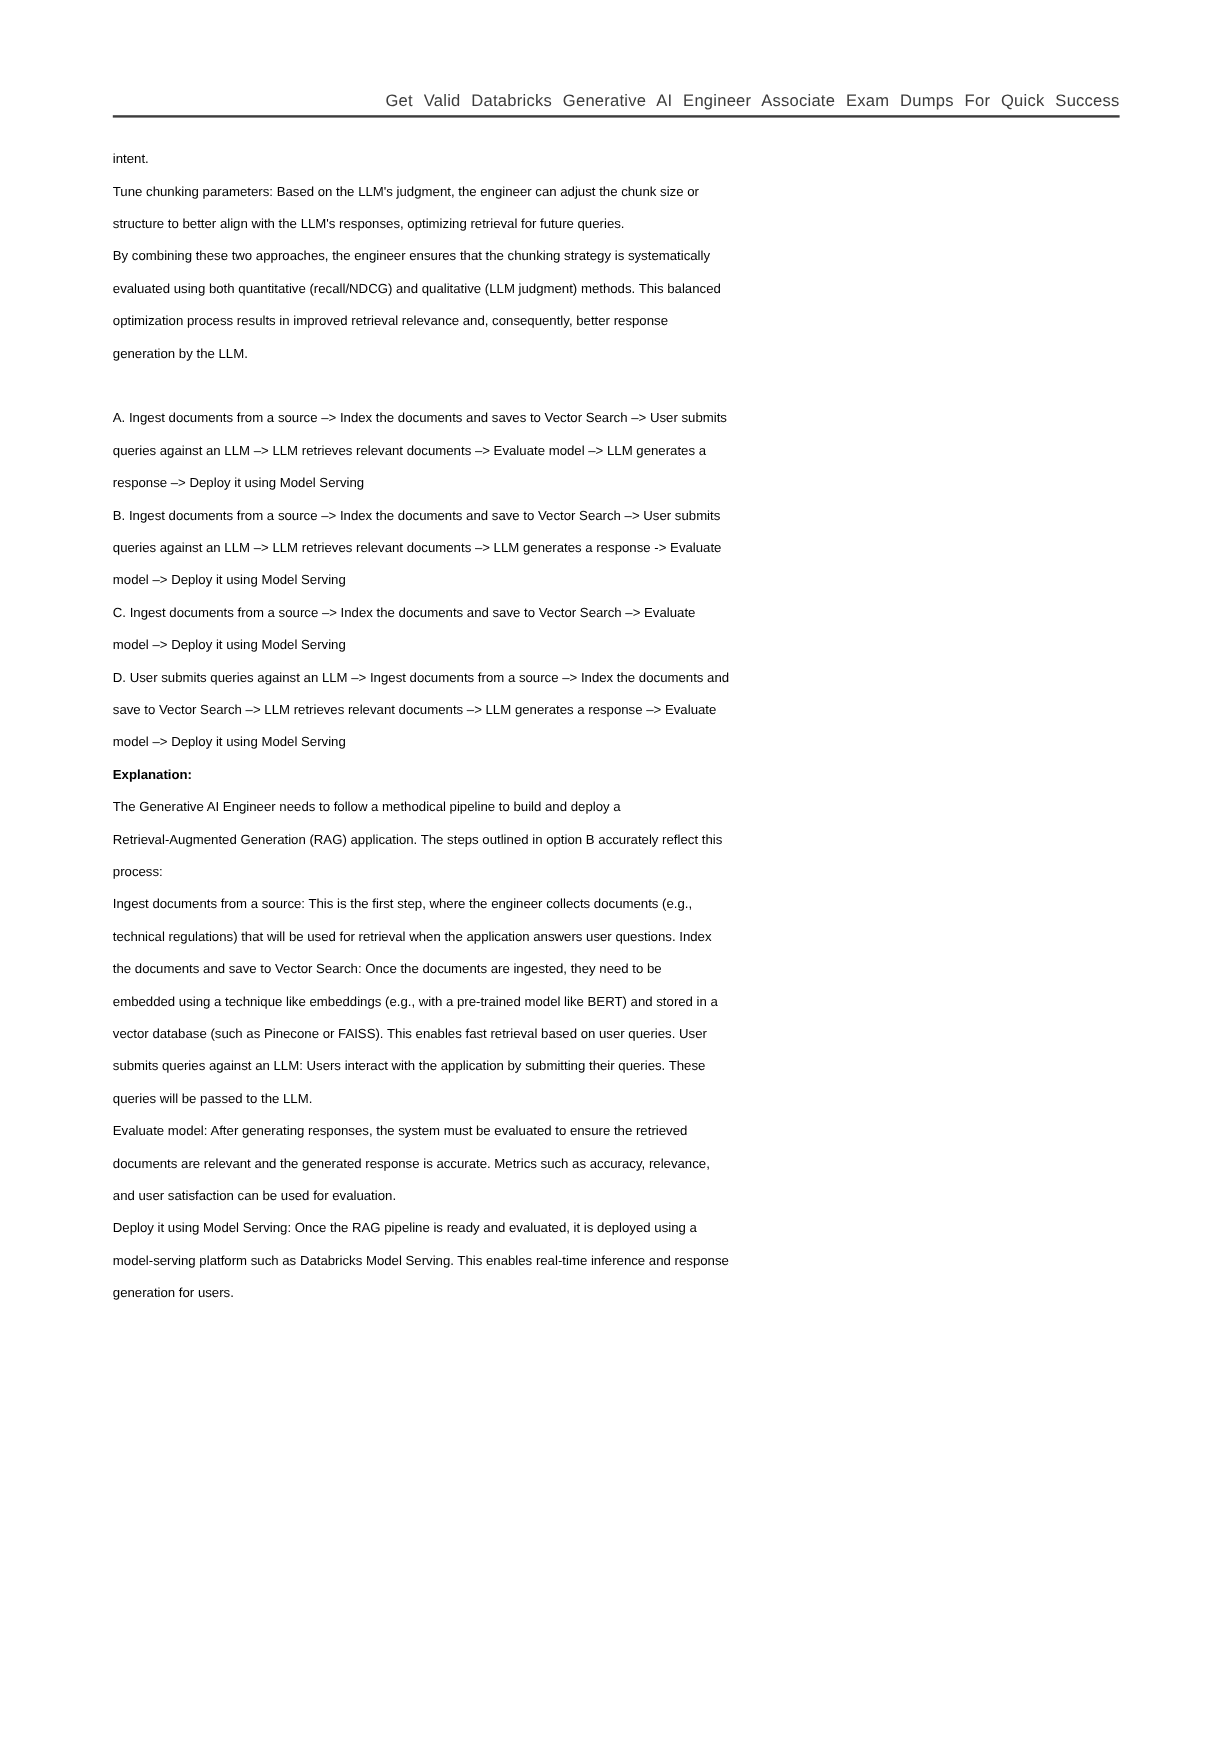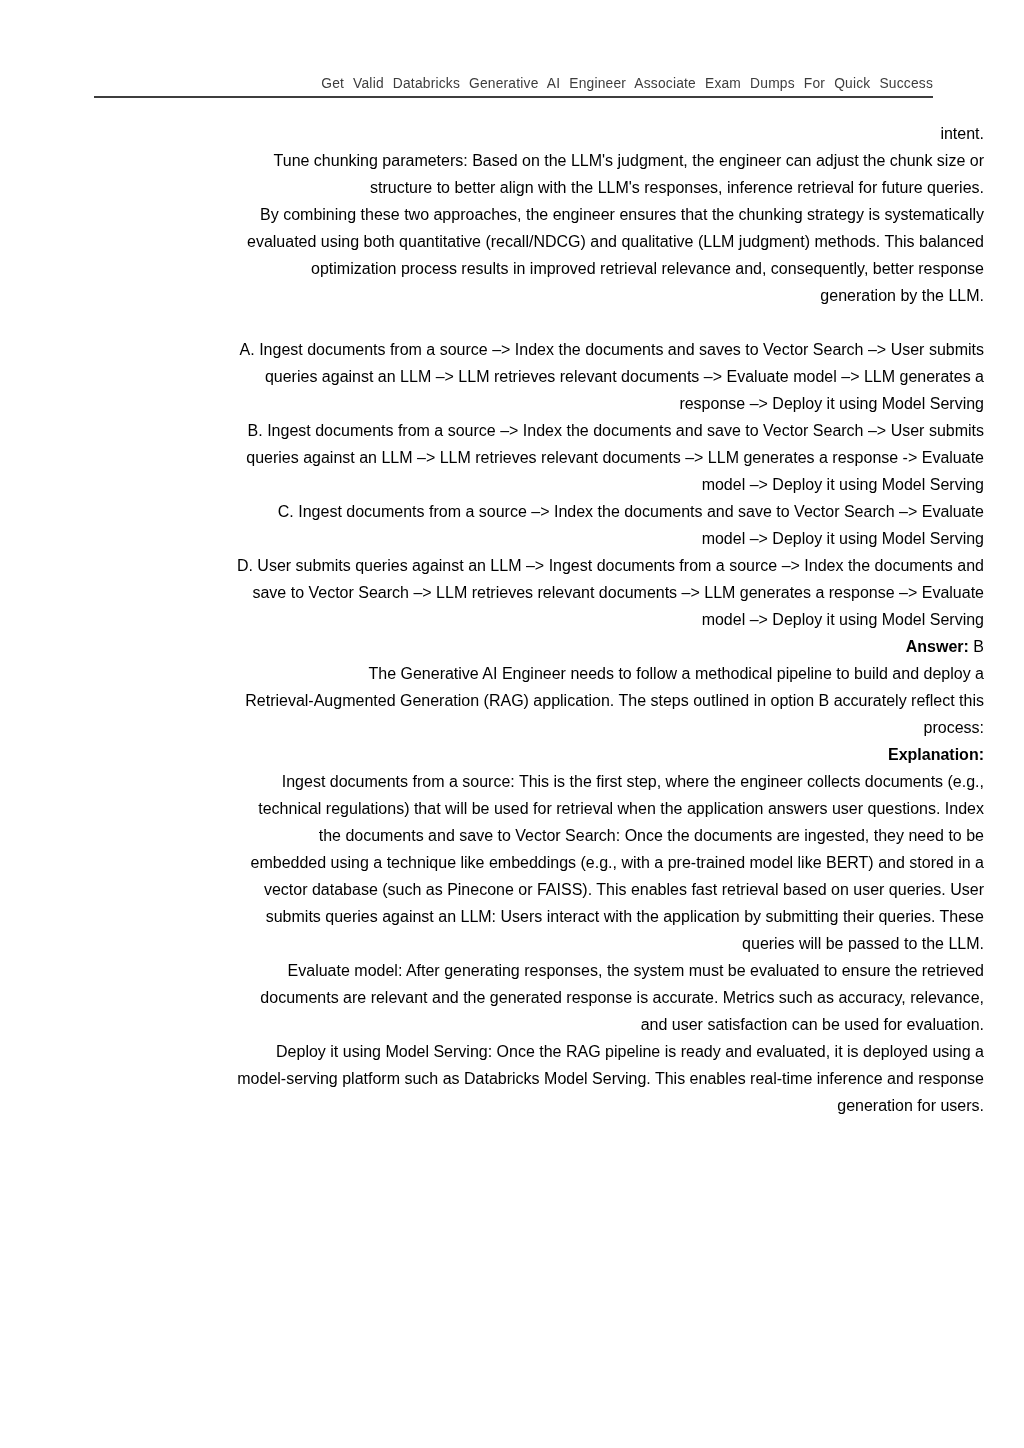--- a/index.html
+++ b/index.html
@@ -32,25 +32,24 @@
     left: 94px;
     width: 839px;
     height: 2px;
     background: #3d3d3d;
   }
   .doc {
     position: absolute;
     top: 120px;
     left: 94px;
     width: 890px;
-    font-size: 16px;
+    font-size: 11px;
     line-height: 27px;
     color: #000000;
     letter-spacing: 0;
-    text-align: right;
   }
   .doc p {
     margin: 0;
     padding: 0;
     white-space: pre-line;
   }
   .doc p.spacer {
     height: 27px;
   }
   .doc strong {
@@ -79,42 +78,41 @@
 
 <div class="page">
   <div>
     <div class="header-title">Get Valid Databricks Generative AI Engineer Associate Exam Dumps For Quick Success</div>
     <div class="header-rule"></div>
   </div>
 
   <div class="doc">
       <p><span>intent.</span></p>
       <p><span>Tune chunking parameters: Based on the LLM's judgment, the engineer can adjust the chunk size or
-structure to better align with the LLM's responses, inference retrieval for future queries.</span></p>
+structure to better align with the LLM's responses, optimizing retrieval for future queries.</span></p>
       <p><span>By combining these two approaches, the engineer ensures that the chunking strategy is systematically
 evaluated using both quantitative (recall/NDCG) and qualitative (LLM judgment) methods. This balanced
 optimization process results in improved retrieval relevance and, consequently, better response
 generation by the LLM.</span></p>
       <p class="spacer"></p>
       <p><span>A. Ingest documents from a source –&gt; Index the documents and saves to Vector Search –&gt; User submits
 queries against an LLM –&gt; LLM retrieves relevant documents –&gt; Evaluate model –&gt; LLM generates a
 response –&gt; Deploy it using Model Serving</span></p>
       <p><span>B. Ingest documents from a source –&gt; Index the documents and save to Vector Search –&gt; User submits
 queries against an LLM –&gt; LLM retrieves relevant documents –&gt; LLM generates a response -&gt; Evaluate
 model –&gt; Deploy it using Model Serving</span></p>
       <p><span>C. Ingest documents from a source –&gt; Index the documents and save to Vector Search –&gt; Evaluate
 model –&gt; Deploy it using Model Serving</span></p>
       <p><span>D. User submits queries against an LLM –&gt; Ingest documents from a source –&gt; Index the documents and
 save to Vector Search –&gt; LLM retrieves relevant documents –&gt; LLM generates a response –&gt; Evaluate
 model –&gt; Deploy it using Model Serving</span></p>
-      <p><strong>Answer:</strong><span> B</span></p>
+      <p><strong>Explanation:</strong></p>
       <p><span>The Generative AI Engineer needs to follow a methodical pipeline to build and deploy a
 Retrieval-Augmented Generation (RAG) application. The steps outlined in option B accurately reflect this
 process:</span></p>
-      <p><strong>Explanation:</strong></p>
       <p><span>Ingest documents from a source: This is the first step, where the engineer collects documents (e.g.,
 technical regulations) that will be used for retrieval when the application answers user questions. Index
 the documents and save to Vector Search: Once the documents are ingested, they need to be
 embedded using a technique like embeddings (e.g., with a pre-trained model like BERT) and stored in a
 vector database (such as Pinecone or FAISS). This enables fast retrieval based on user queries. User
 submits queries against an LLM: Users interact with the application by submitting their queries. These
 queries will be passed to the LLM.</span></p>
       <p><span>Evaluate model: After generating responses, the system must be evaluated to ensure the retrieved
 documents are relevant and the generated response is accurate. Metrics such as accuracy, relevance,
 and user satisfaction can be used for evaluation.</span></p>

